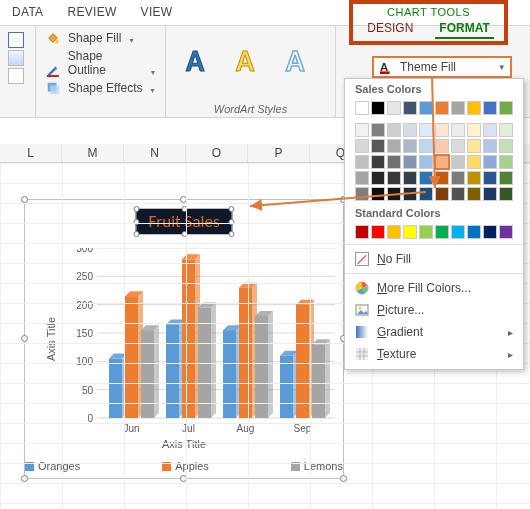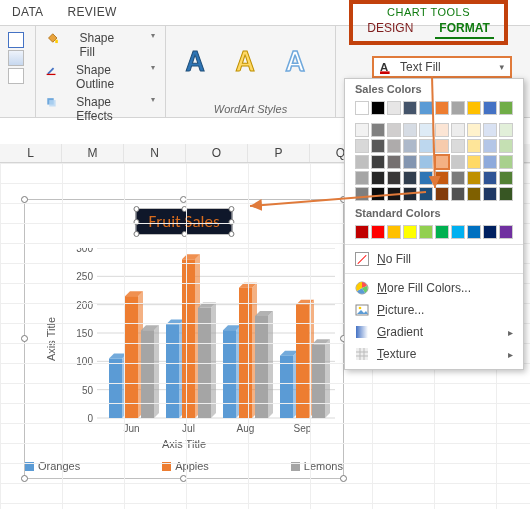--- a/index.html
+++ b/index.html
@@ -14,21 +14,21 @@
   .tools-tab { color: #7f1d1d; font-size: 12px; padding: 2px 4px; cursor: pointer; text-transform: uppercase; }
   .tools-tab.active { color: #0f7b0f; border-bottom: 2px solid #0f7b0f; font-weight: 600; }
 
   .ribbon-body { display: flex; height: 92px; border-bottom: 1px solid #d4d4d4; background: #f5f5f5; }
   .grp { border-right: 1px solid #d4d4d4; padding: 4px 8px; position: relative; display: flex; flex-direction: column; }
   .grp-label { position: absolute; bottom: 2px; left: 0; right: 0; text-align: center; font-size: 11px; color: #666; font-style: italic; }
 
   .style-swatches { display: flex; flex-direction: column; gap: 2px; margin-top: 2px;}
   .sw-btn { width: 16px; height: 16px; border: 1px solid #bbb; background: #fff; display:inline-block; }
   .shape-opts { display: flex; flex-direction: column; gap: 2px; font-size: 12px; color: #444; }
-  .shape-opts div { display: flex; align-items: flex-start; gap: 20px; padding: 1px 2px; cursor: pointer; }
+  .shape-opts div { display: flex; align-items: flex-end; gap: 8px; padding: 1px 2px; cursor: pointer; }
   .shape-icn { width: 14px; height: 14px; display:inline-block; }
   .wordart-grp { flex: 0 0 170px; }
   .wa-letters { display: flex; gap: 8px; padding-top: 6px; }
   .wa { width: 42px; height: 48px; display: flex; align-items: center; justify-content: center; font: 700 30px Calibri, Arial; border: 1px solid transparent; cursor: pointer; }
 
   
   .textfill-btn { position: absolute; top: 56px; right: 18px; width: 140px; border: 2px solid #e07a3a; padding: 2px 6px; display: flex; align-items: center; gap: 6px; cursor: pointer; background: #fff; }
   .textfill-btn svg { width: 14px; height: 14px; }
   .textfill-chev { margin-left: auto; font-size: 9px; color: #666; }
 
@@ -79,20 +79,21 @@
   .orange-fill { fill:#e07a3a; }
 
   u.acc { text-decoration: underline; }
 </style>
 </head>
 <body>
 
 <div class="ribbon-row">
   <div class="tab">DATA</div>
   <div class="tab">REVIEW</div>
+  <div class="tab">VIEW</div>
 </div>
 <div class="tools-block">
   <div class="tools-title">CHART TOOLS</div>
   <div class="tools-tabs">
     <div class="tools-tab">DESIGN</div>
     <div class="tools-tab active">FORMAT</div>
   </div>
 </div>
 
 <div class="ribbon-body">
@@ -140,21 +141,21 @@
     <div class="grp-label">WordArt Styles</div>
   </div>
   <div class="grp" style="flex:1;border-right:none"></div>
 </div>
 
 <div class="textfill-btn">
   <svg viewBox="0 0 16 16">
       <text x="0" y="12" font-size="13" font-weight="700" fill="#333">A</text>
       <rect x="0" y="13" width="11" height="3" fill="#c00"></rect>
     </svg>
-  <span>Text Fill</span>
+  <span>Theme Fill</span>
   <span class="textfill-chev">▾</span>
 </div>
 
 <div class="dropdown">
   <div class="dd-hdr">Sales Colors</div>
   <div class="swatch-grid" id="theme-row0">
       <div class="swatch" style="background: rgb(255, 255, 255);"></div>
       <div class="swatch" style="background: rgb(0, 0, 0);"></div>
       <div class="swatch" style="background: rgb(231, 230, 230);"></div>
       <div class="swatch" style="background: rgb(68, 84, 106);"></div>

